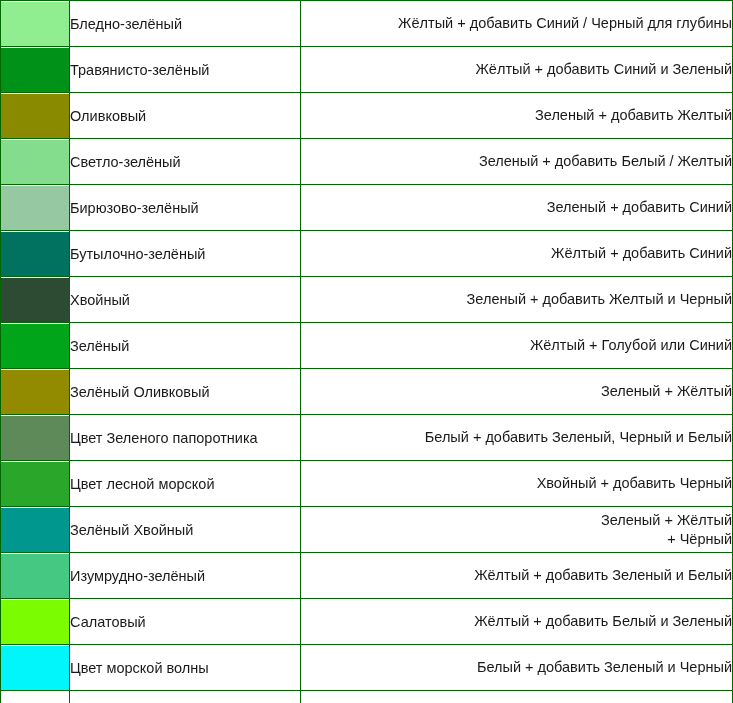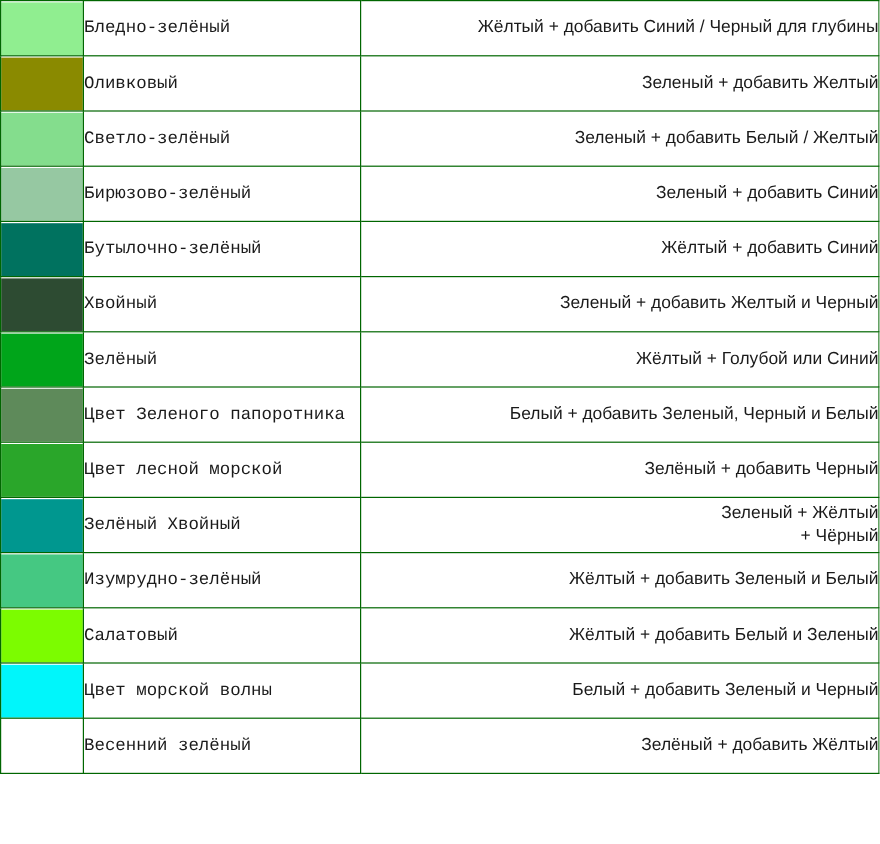--- a/index.html
+++ b/index.html
@@ -45,21 +45,20 @@
   .swatch {
     width: 100%;
     height: 44px;
     display: block;
   }
   td.name-cell {
     width: 230px;
     padding: 2px 6px 2px 7px;
     white-space: nowrap;
     overflow: hidden;
-    font-family: Liberation Mono, monospace;
   }
   td.recipe-cell {
     padding: 2px 6px 2px 7px;
     white-space: pre-line;
     line-height: 1.25;
     text-align: right;
   }
   .first-row td { border-top: none; }
   .cut-row td {
     height: 16px;
@@ -71,20 +70,27 @@
 
 <div id="page">
   <table class="color-table">
     <tbody>
         <tr class="first-row">
           <td class="swatch-cell">
             <span class="swatch" style="background: rgb(144, 238, 144);"></span>
           </td>
           <td class="name-cell">Бледно-зелёный</td>
           <td class="recipe-cell">Жёлтый + добавить Синий / Черный для глубины</td>
+        </tr>
+        <tr>
+          <td class="swatch-cell">
+            <span class="swatch" style="background: rgb(0, 145, 24);"></span>
+          </td>
+          <td class="name-cell">Травянисто-зелёный</td>
+          <td class="recipe-cell">Жёлтый + добавить Синий и Зеленый</td>
         </tr>
         <tr>
           <td class="swatch-cell">
             <span class="swatch" style="background: rgb(138, 138, 0);"></span>
           </td>
           <td class="name-cell">Оливковый</td>
           <td class="recipe-cell">Зеленый + добавить Желтый</td>
         </tr>
         <tr>
           <td class="swatch-cell">
@@ -116,31 +122,38 @@
         </tr>
         <tr>
           <td class="swatch-cell">
             <span class="swatch" style="background: rgb(0, 165, 26);"></span>
           </td>
           <td class="name-cell">Зелёный</td>
           <td class="recipe-cell">Жёлтый + Голубой или Синий</td>
         </tr>
         <tr>
           <td class="swatch-cell">
+            <span class="swatch" style="background: rgb(146, 139, 0);"></span>
+          </td>
+          <td class="name-cell">Зелёный Оливковый</td>
+          <td class="recipe-cell">Зеленый + Жёлтый</td>
+        </tr>
+        <tr>
+          <td class="swatch-cell">
             <span class="swatch" style="background: rgb(94, 138, 90);"></span>
           </td>
           <td class="name-cell">Цвет Зеленого папоротника</td>
           <td class="recipe-cell">Белый + добавить Зеленый, Черный и Белый</td>
         </tr>
         <tr>
           <td class="swatch-cell">
             <span class="swatch" style="background: rgb(42, 166, 42);"></span>
           </td>
           <td class="name-cell">Цвет лесной морской</td>
-          <td class="recipe-cell">Зелёный + добавить Черный</td>
+          <td class="recipe-cell">Хвойный + добавить Черный</td>
         </tr>
         <tr>
           <td class="swatch-cell">
             <span class="swatch" style="background: rgb(0, 151, 143);"></span>
           </td>
           <td class="name-cell">Зелёный Хвойный</td>
           <td class="recipe-cell">Зеленый + Жёлтый
   + Чёрный</td>
         </tr>
         <tr>

